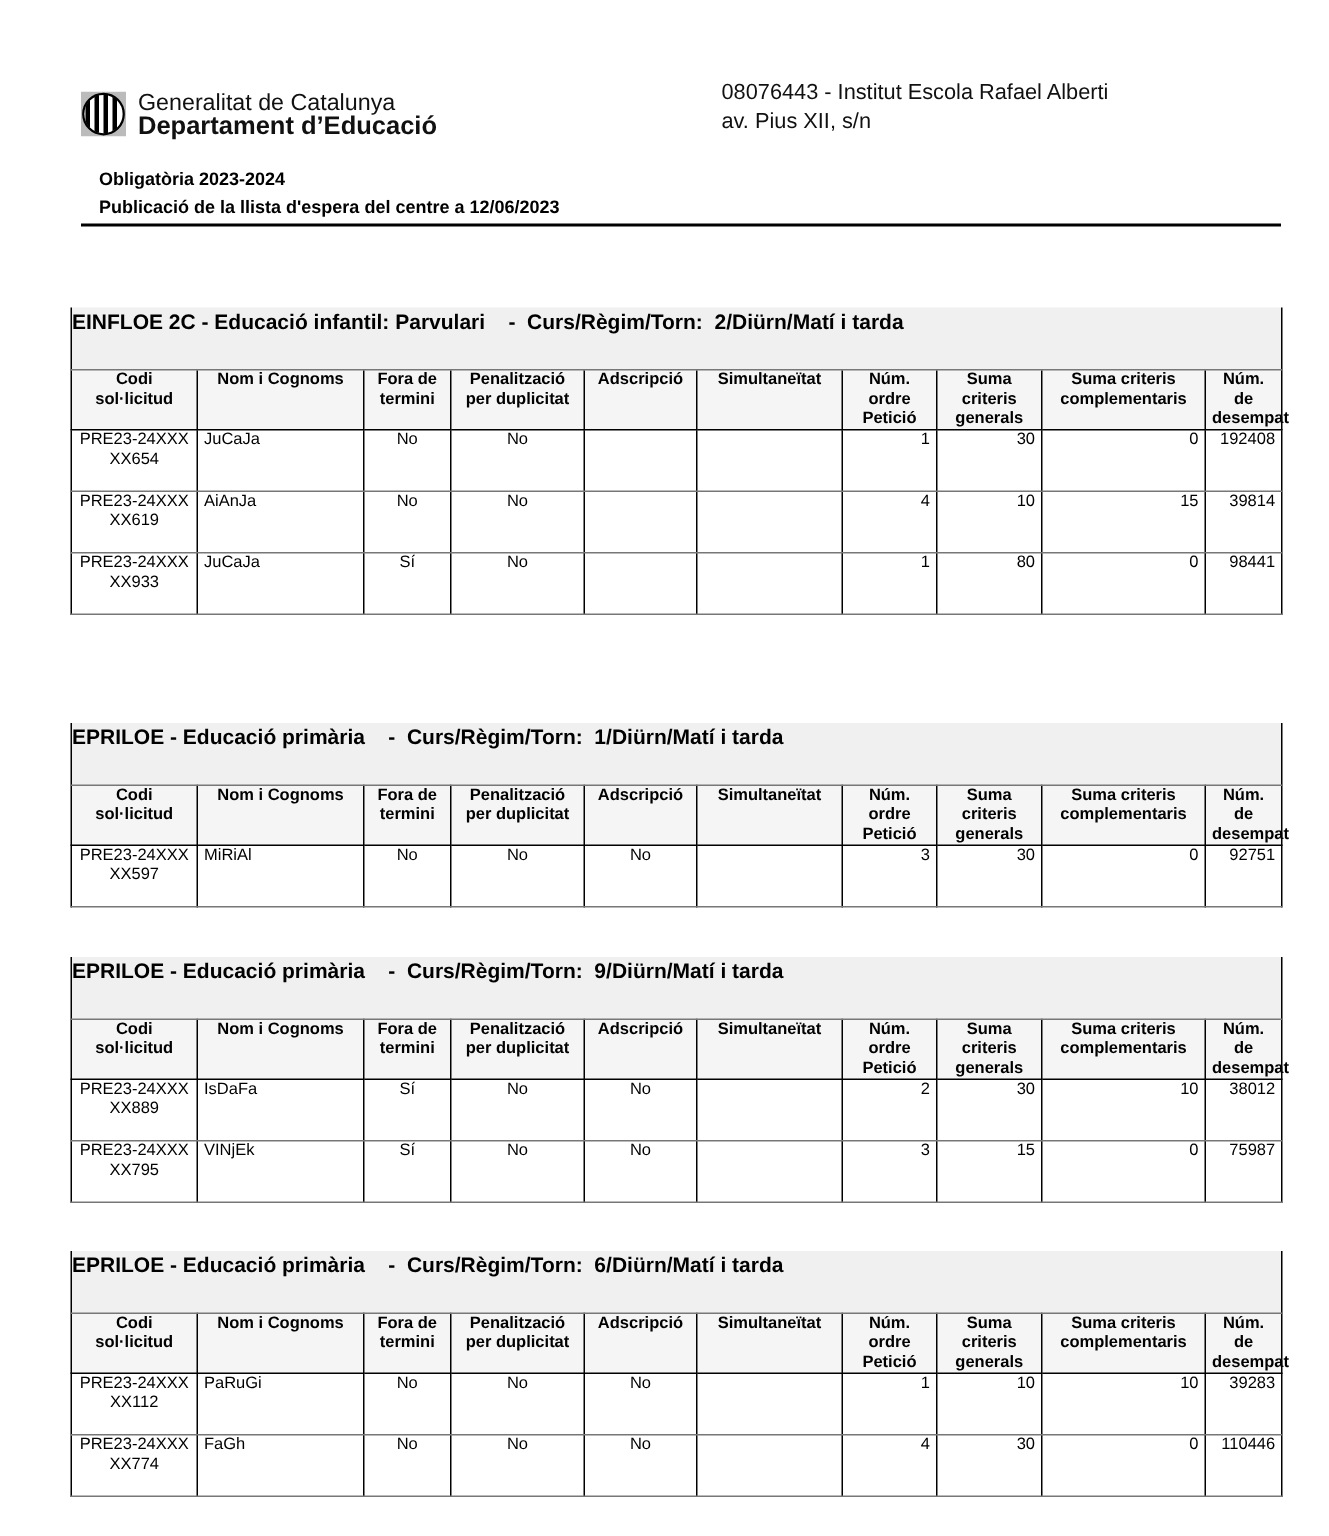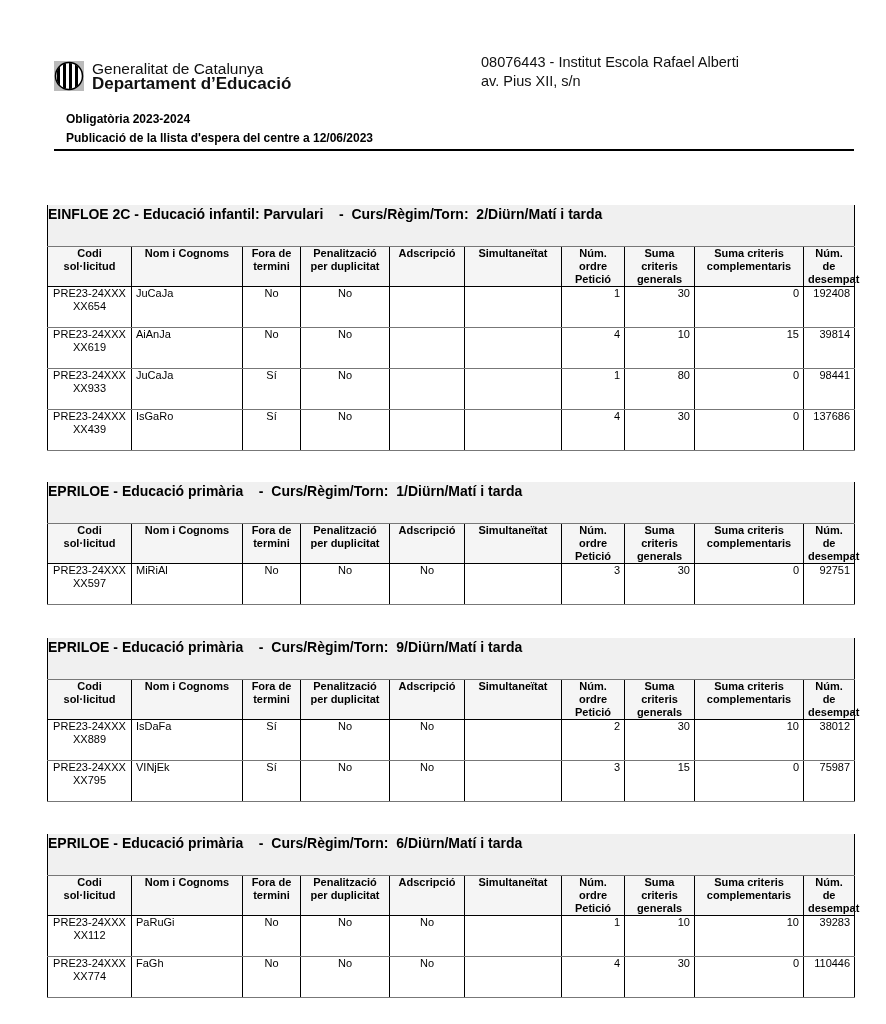--- a/index.html
+++ b/index.html
@@ -133,32 +133,20 @@
             <td class="left">JuCaJa</td>
             <td class="center">Sí</td>
             <td class="center">No</td>
             <td class="center"></td>
             <td class="center"></td>
             <td class="right">1</td>
             <td class="right">80</td>
             <td class="right">0</td>
             <td class="right">98441</td>
           </tr>
-          <tr>
-            <td class="center" style="word-break: break-all;">PRE23-24XXXXX439</td>
-            <td class="left">IsGaRo</td>
-            <td class="center">Sí</td>
-            <td class="center">No</td>
-            <td class="center"></td>
-            <td class="center"></td>
-            <td class="right">4</td>
-            <td class="right">30</td>
-            <td class="right">0</td>
-            <td class="right">137686</td>
-          </tr>
         </tbody>
       </table>
     </div>
     <div class="section" style="top: 482px;">
       <table>
         <colgroup>
           <col style="width: 84px;">
           <col style="width: 111px;">
           <col style="width: 58px;">
           <col style="width: 89px;">

